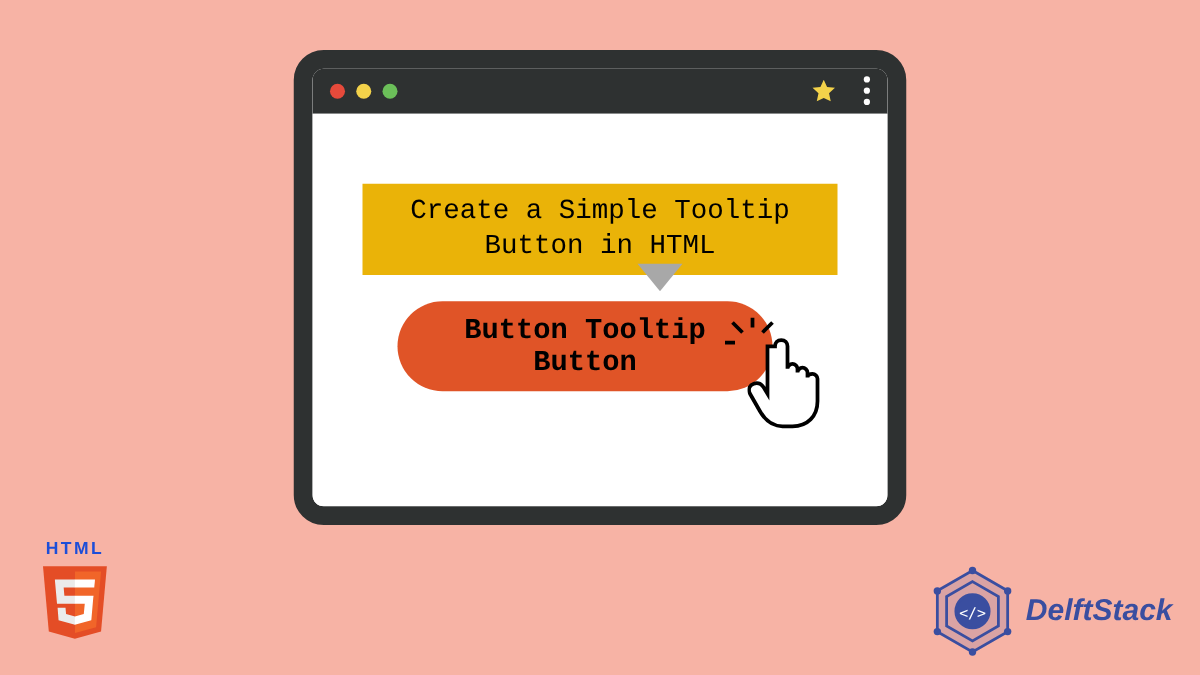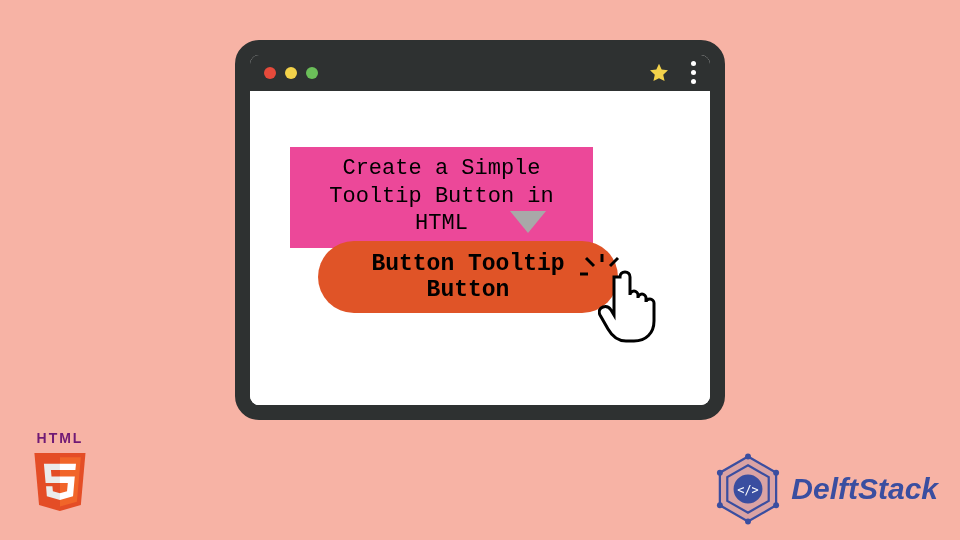--- a/index.html
+++ b/index.html
@@ -52,22 +52,22 @@
     }
     .content {
       position: relative;
       height: calc(100% - 36px);
       background: #fff;
     }
     .tooltip-box {
       position: absolute;
       top: 56px;
       left: 40px;
-      width: 303px;
-      background: #ec4899;
+      width: 380px;
+      background: #eab308;
       padding: 8px 10px 10px 10px;
       text-align: center;
       font-size: 22px;
       line-height: 1.25;
       color: #000;
     }
     .tooltip-arrow {
       position: absolute;
       top: 120px;
       left: 260px;
@@ -117,34 +117,34 @@
       left: 24px;
       bottom: 20px;
       width: 72px;
       text-align: center;
     }
     .html5-text {
       font-family: Arial, sans-serif;
       font-weight: bold;
       font-size: 14px;
       letter-spacing: 2px;
-      color: #701a75;
+      color: #1d4ed8;
       margin-bottom: 3px;
     }
     .delft-logo {
       position: absolute;
       right: 22px;
       bottom: 14px;
       display: flex;
       align-items: center;
       gap: 6px;
     }
     .delft-text {
       font-family: Arial, sans-serif;
-      font-size: 30px;
+      font-size: 24px;
       font-style: italic;
       font-weight: 600;
       color: #3a4ea0;
     }
   </style>
 </head>
 <body>
 
 <div class="browser-window">
   <div class="titlebar">

